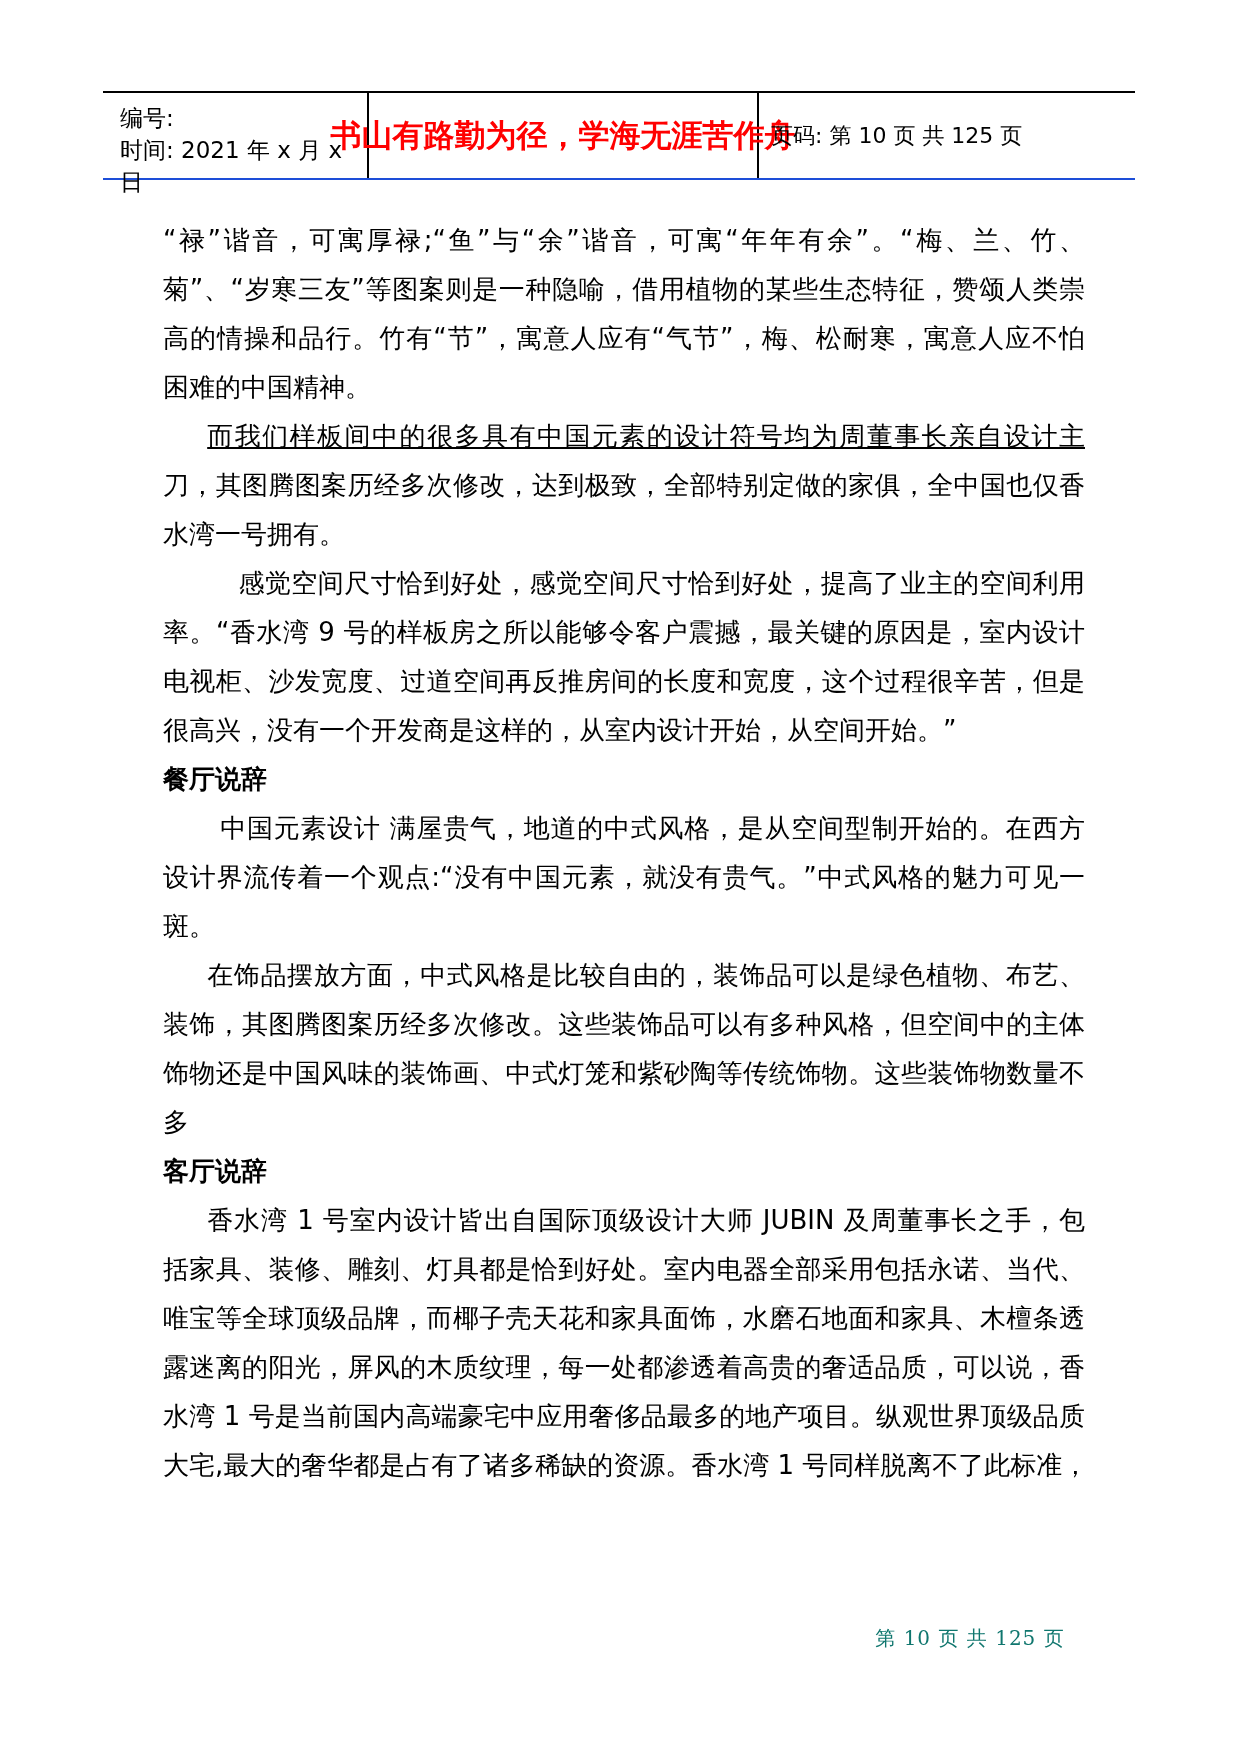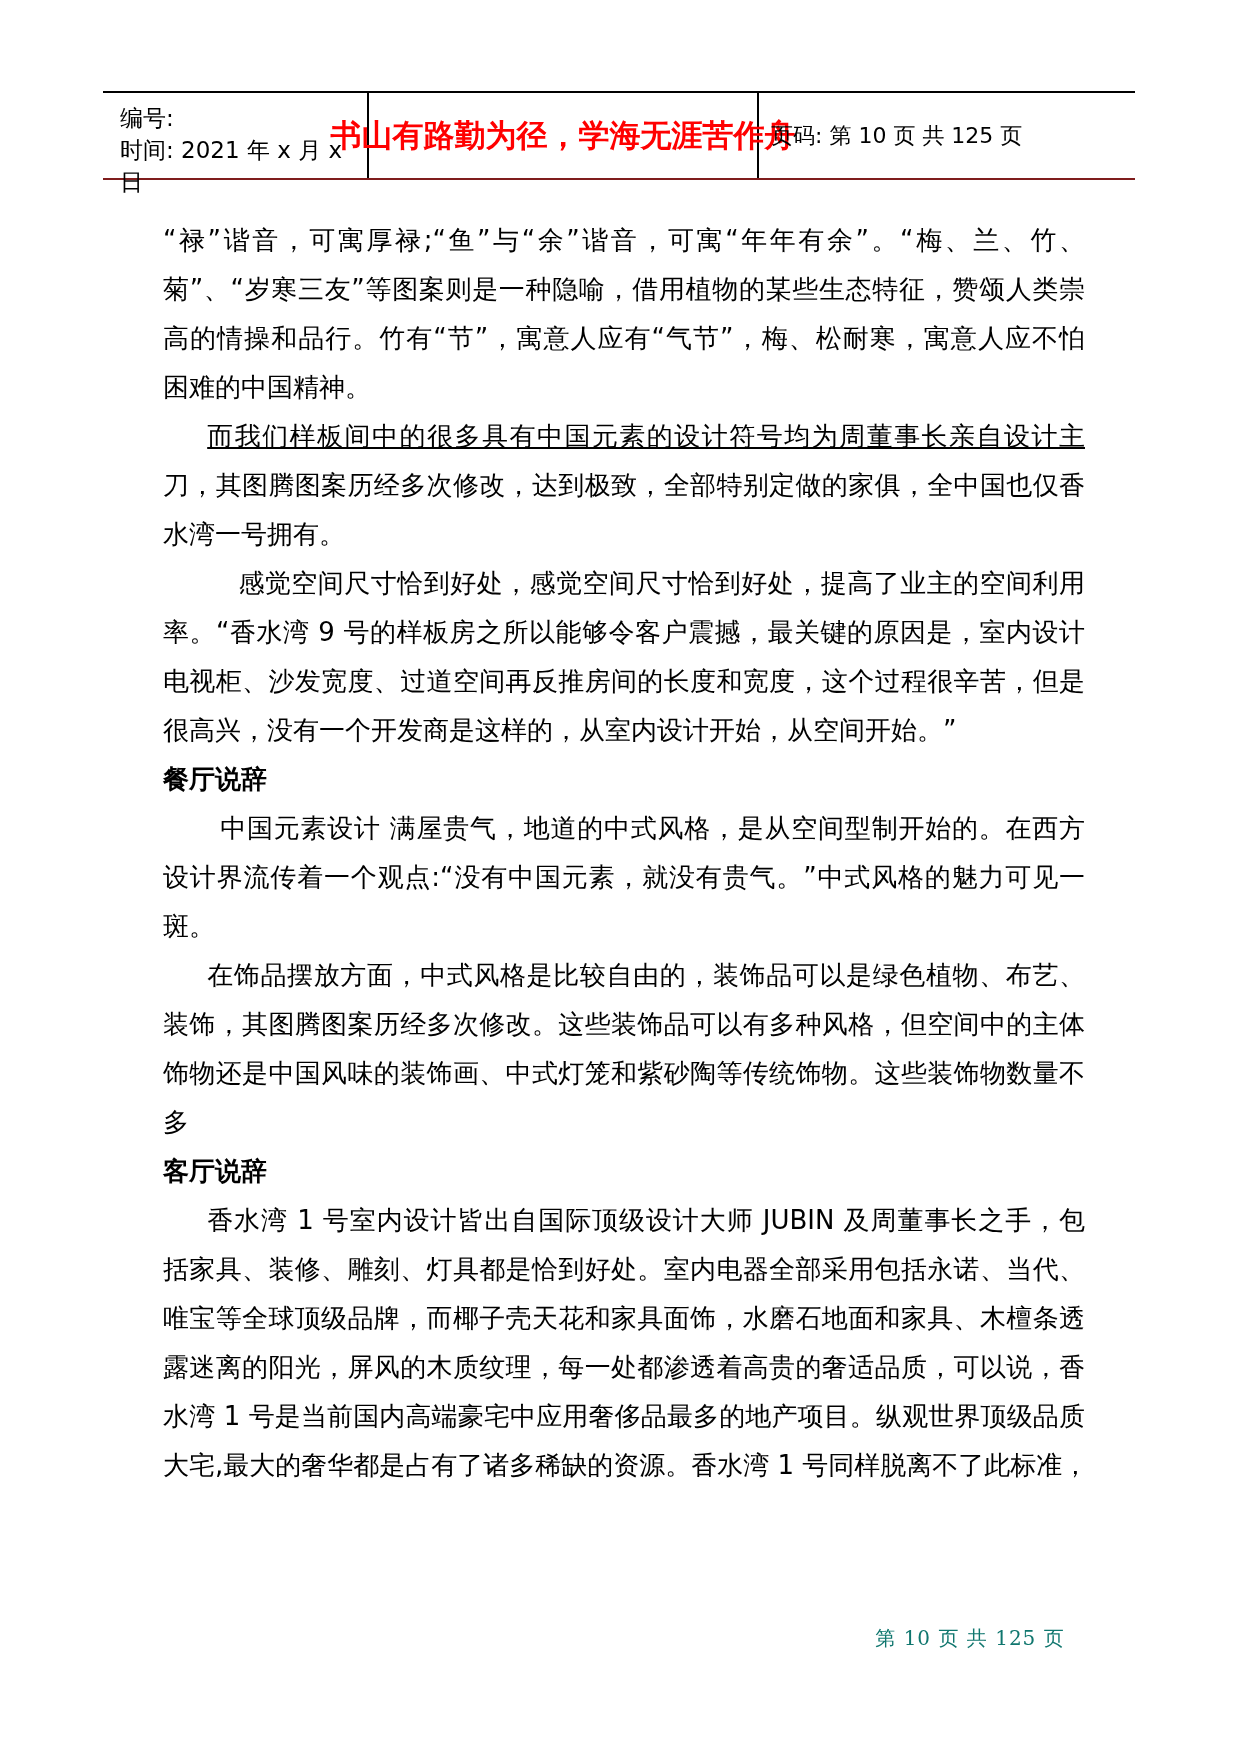--- a/index.html
+++ b/index.html
@@ -10,21 +10,21 @@
     background:#ffffff;
     font-family:"DejaVu Sans", sans-serif;
     color:#000000;
     overflow:hidden;
   }
   
   .header-table {
     position:absolute; left:103px; top:91px;
     width:1032px; height:89px;
     border-top:2px solid #000;
-    border-bottom:2px solid #7f1d1d;
+    border-bottom:2px solid #1d4ed8;
     display:flex; box-sizing:border-box;
   }
   .hcell { box-sizing:border-box; }
   .hcell-meta {
     width:264px; padding:9px 0 0 17px;
     font-size:23px; line-height:32px;
   }
   .hcell-motto {
     width:392px;
     border-left:2px solid #000;

